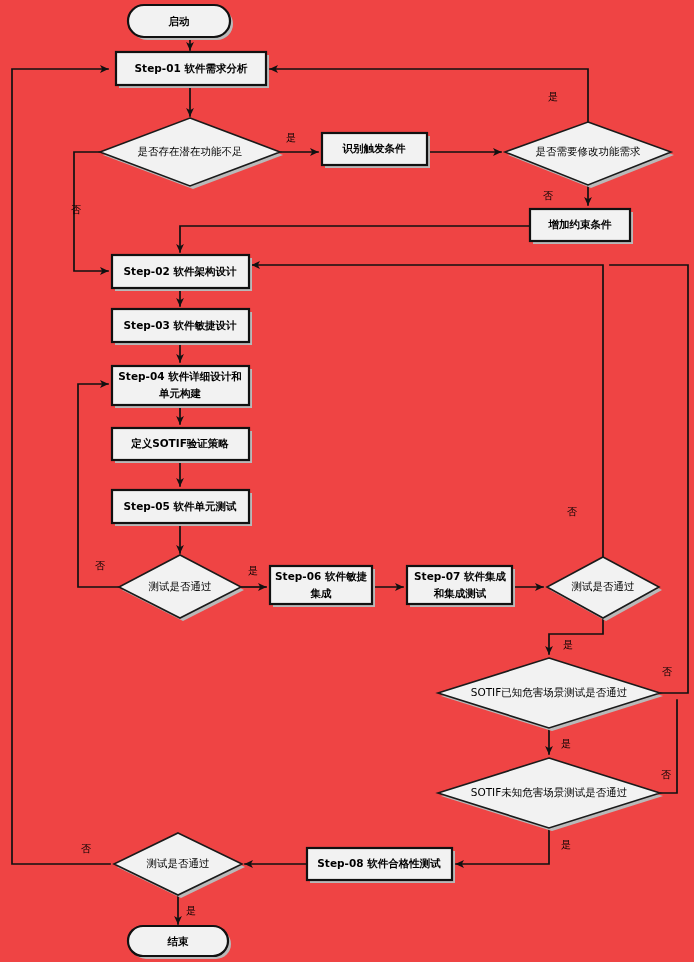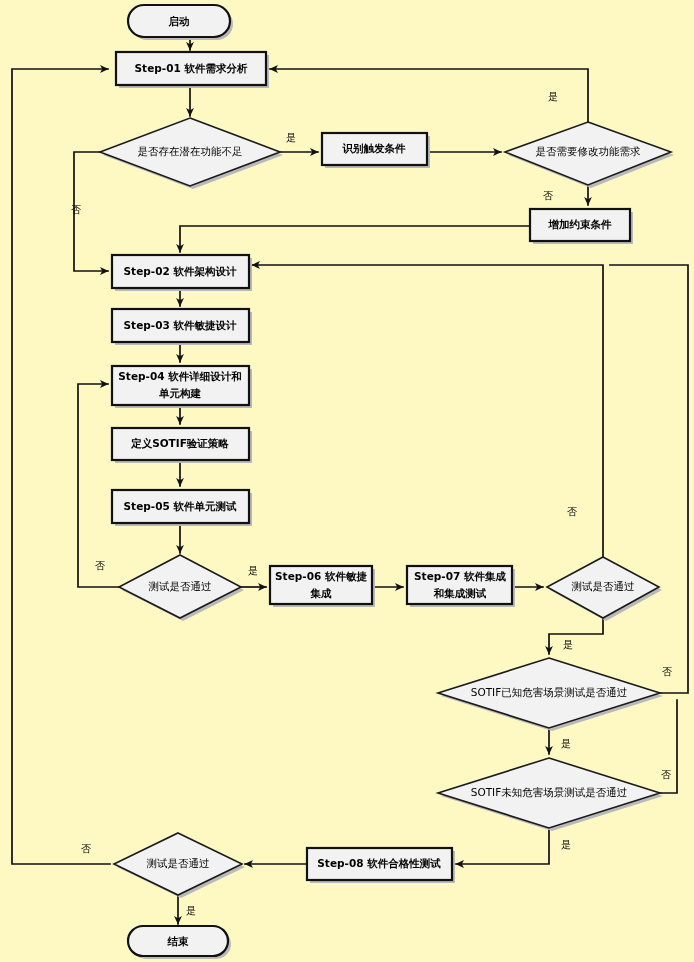--- a/index.html
+++ b/index.html
@@ -7,21 +7,21 @@
     padding: 0;
     background: #ffffff;
   }
   body {
     font-family: "DejaVu Sans", "Liberation Sans", sans-serif;
   }
   #flowchart-root {
     position: relative;
     width: 694px;
     height: 962px;
-    background: #fef9c3;
+    background: #ef4444;
     overflow: hidden;
   }
   svg.fc {
     position: absolute;
     top: 0;
     left: 0;
     width: 694px;
     height: 962px;
     display: block;
   }

